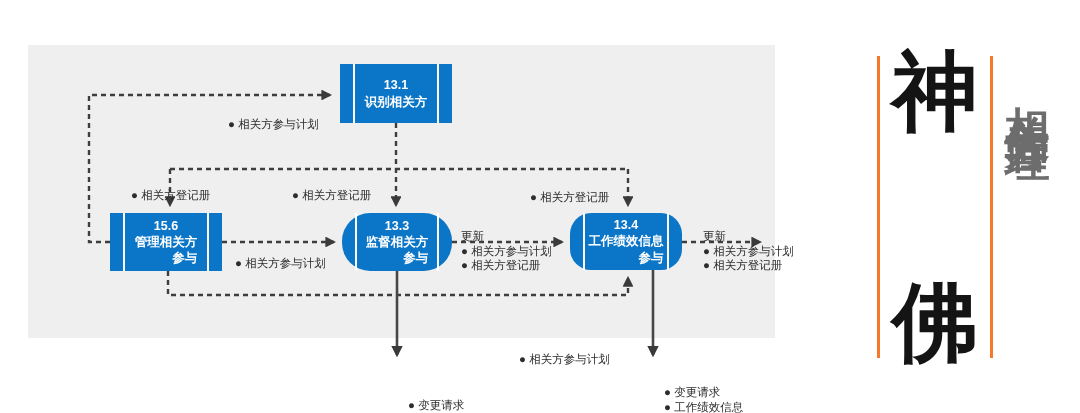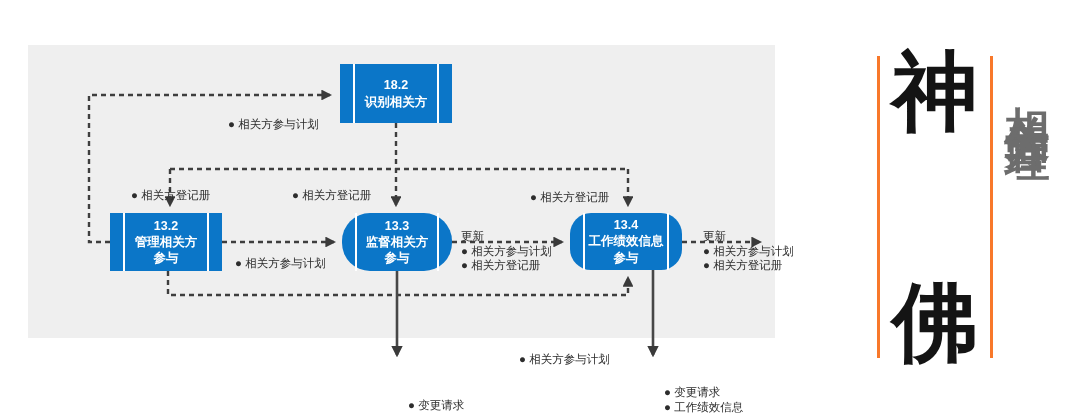--- a/index.html
+++ b/index.html
@@ -38,21 +38,21 @@
   }
   .pbox::before, .pbox::after {
     content: "";
     position: absolute;
     top: 0; bottom: 0;
     width: 2px;
     background: #ffffff;
   }
   .pbox::before { left: 13px; }
   .pbox::after  { right: 13px; }
-  .pbox .bname { white-space: pre-line; }
+  .pbox .bname { white-space: pre-line; text-align: right; }
   .lbl {
     position: absolute;
     font-size: 11.5px;
     color: #2d2d2d;
     line-height: 1.28;
     white-space: pre-line;
     z-index: 4;
     margin-top: 48px;
   }
   .vline-orange {
@@ -111,25 +111,25 @@
       <path d="M682,242 L760,242" marker-end="url(#arr)"></path>
       <path d="M168,271 L168,295 L628,295 L628,278" marker-end="url(#arr)"></path>
     </g>
     <g fill="none" stroke="#474747" stroke-width="2.6">
       <path d="M397,271 L397,355" marker-end="url(#arr)"></path>
       <path d="M653,270 L653,355" marker-end="url(#arr)"></path>
     </g>
   </svg>
 
   <div class="pbox" style="left:340px; top:64px; width:112px; height:59px;">
-    <span class="bnum">18.2</span>
+    <span class="bnum">13.1</span>
     <span class="bname">识别相关方</span>
   </div>
   <div class="pbox" style="left:110px; top:213px; width:112px; height:58px;">
-    <span class="bnum">13.2</span>
+    <span class="bnum">15.6</span>
     <span class="bname">管理相关方
 参与</span>
   </div>
   <div class="pbox" style="left:342px; top:213px; width:110px; height:58px;border-radius:28px;">
     <span class="bnum">13.3</span>
     <span class="bname">监督相关方
 参与</span>
   </div>
   <div class="pbox" style="left:570px; top:213px; width:112px; height:57px;border-radius:21px;">
     <span class="bnum">13.4</span>

